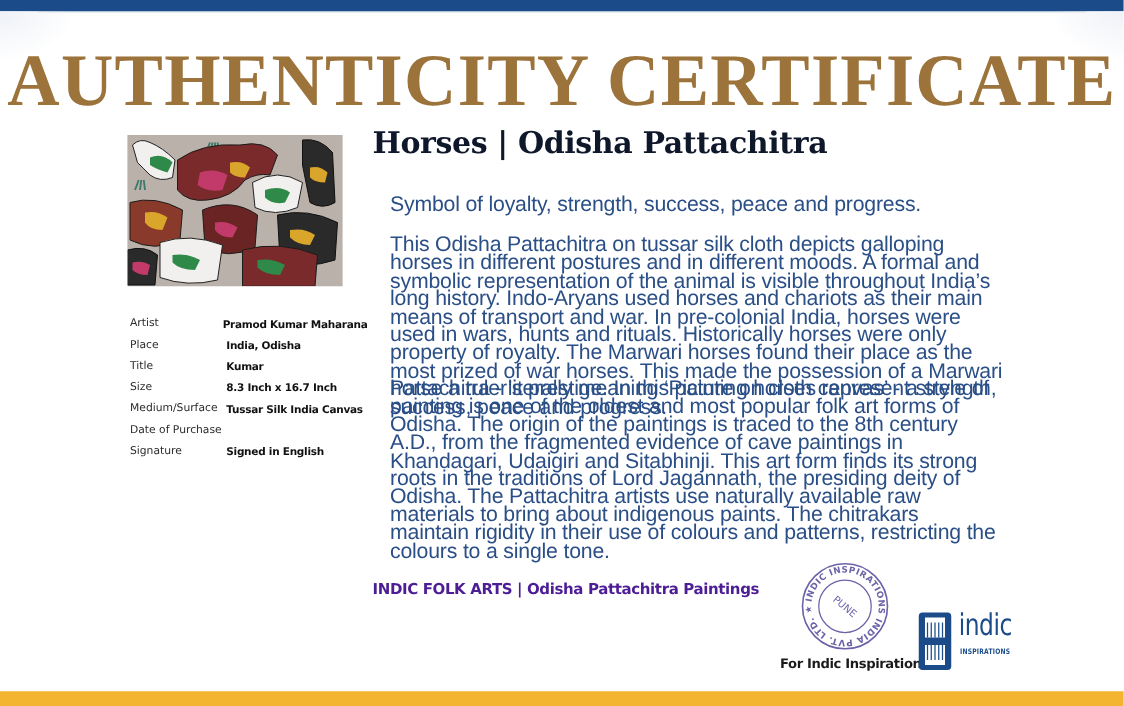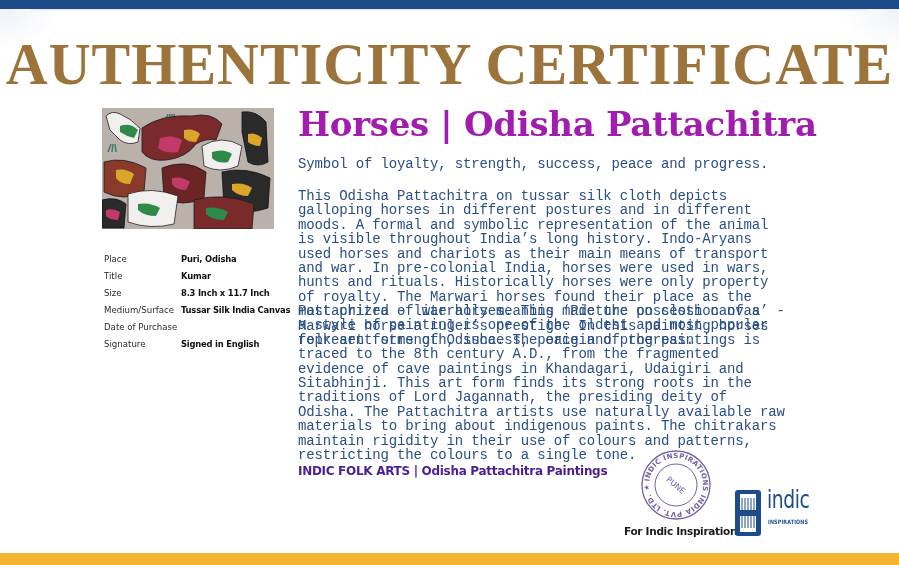--- a/index.html
+++ b/index.html
@@ -24,29 +24,29 @@
       position: absolute; left: 102px; top: 108px; width: 172px; height: 121px;
       overflow: hidden; background: #b7aea6;
     }
 
     .details { position: absolute; left: 104px; top: 250px; width: 190px; }
     .detail-row { display: flex; height: 17px; align-items: center; font-size: 9.5px; }
     .detail-label { width: 77px; color: #2b2b2b; font-family: "DejaVu Sans", sans-serif; font-size: 8.6px; }
     .detail-value { color: #111; font-weight: bold; font-family: "DejaVu Sans", sans-serif; font-size: 8.4px; white-space: nowrap; letter-spacing: -0.2px; }
 
     .art-heading {
-      position: absolute; left: 298px; top: 106px;
+      position: absolute; left: 298px; top: 96px;
       font-family: "DejaVu Serif", "Liberation Serif", serif;
-      font-weight: bold; font-size: 34px; line-height: 36px; color: #a21caf; white-space: nowrap;
+      font-weight: bold; font-size: 24px; line-height: 36px; color: #0f172a; white-space: nowrap;
       letter-spacing: -0.3px;
     }
 
     .body-text {
-      position: absolute; left: 298px; width: 490px;
-      font-family: Liberation Mono, monospace; font-size: 14px; line-height: 14.4px; color: #2a4e86;
+      position: absolute; left: 312px; width: 490px;
+      font-family: Liberation Sans, sans-serif; font-size: 17px; line-height: 14.4px; color: #2a4e86;
       letter-spacing: -0.15px;
     }
     .tagline { top: 157px; }
     .para1 { top: 189px; }
     .para2 { top: 304px; }
 
     .footer-brand {
       position: absolute; left: 298px; top: 464px;
       font-family: "DejaVu Sans", sans-serif; font-size: 12px; font-weight: bold; color: #4c1d95; white-space: nowrap;
       letter-spacing: -0.3px;
@@ -121,30 +121,34 @@
       <path d="M4 102 q8 -2 14 2 l-2 8 q-8 0 -12 -4 z" fill="#c23a6a"></path>
 
       <path d="M92 92 q30 -8 60 4 l-2 25 l-58 0 z" fill="#7a2a2a" stroke="#1c1c1c" stroke-width="0.8"></path>
       <path d="M104 100 q12 -2 22 4 l-4 8 q-12 0 -18 -6 z" fill="#2f8a4a"></path>
     </g>
   </svg>
 </div>
 
 <div class="details">
   <div class="detail-row">
+    <span class="detail-label">Artist</span>
+    <span class="detail-value">Pramod Kumar Maharana</span>
+  </div>
+  <div class="detail-row">
     <span class="detail-label">Place</span>
-    <span class="detail-value">Puri, Odisha</span>
+    <span class="detail-value">India, Odisha</span>
   </div>
   <div class="detail-row">
     <span class="detail-label">Title</span>
     <span class="detail-value">Kumar</span>
   </div>
   <div class="detail-row">
     <span class="detail-label">Size</span>
-    <span class="detail-value">8.3 Inch x 11.7 Inch</span>
+    <span class="detail-value">8.3 Inch x 16.7 Inch</span>
   </div>
   <div class="detail-row">
     <span class="detail-label">Medium/Surface</span>
     <span class="detail-value">Tussar Silk India Canvas</span>
   </div>
   <div class="detail-row">
     <span class="detail-label">Date of Purchase</span>
     <span class="detail-value"></span>
   </div>
   <div class="detail-row">

